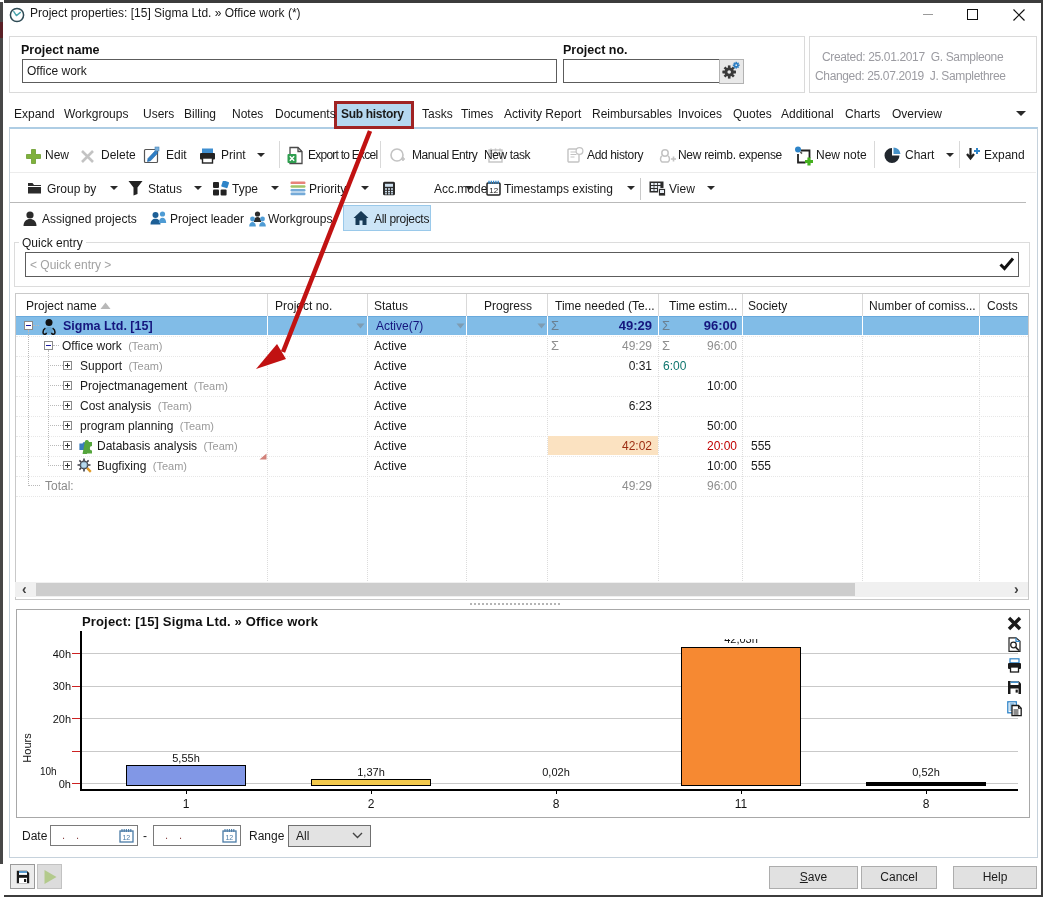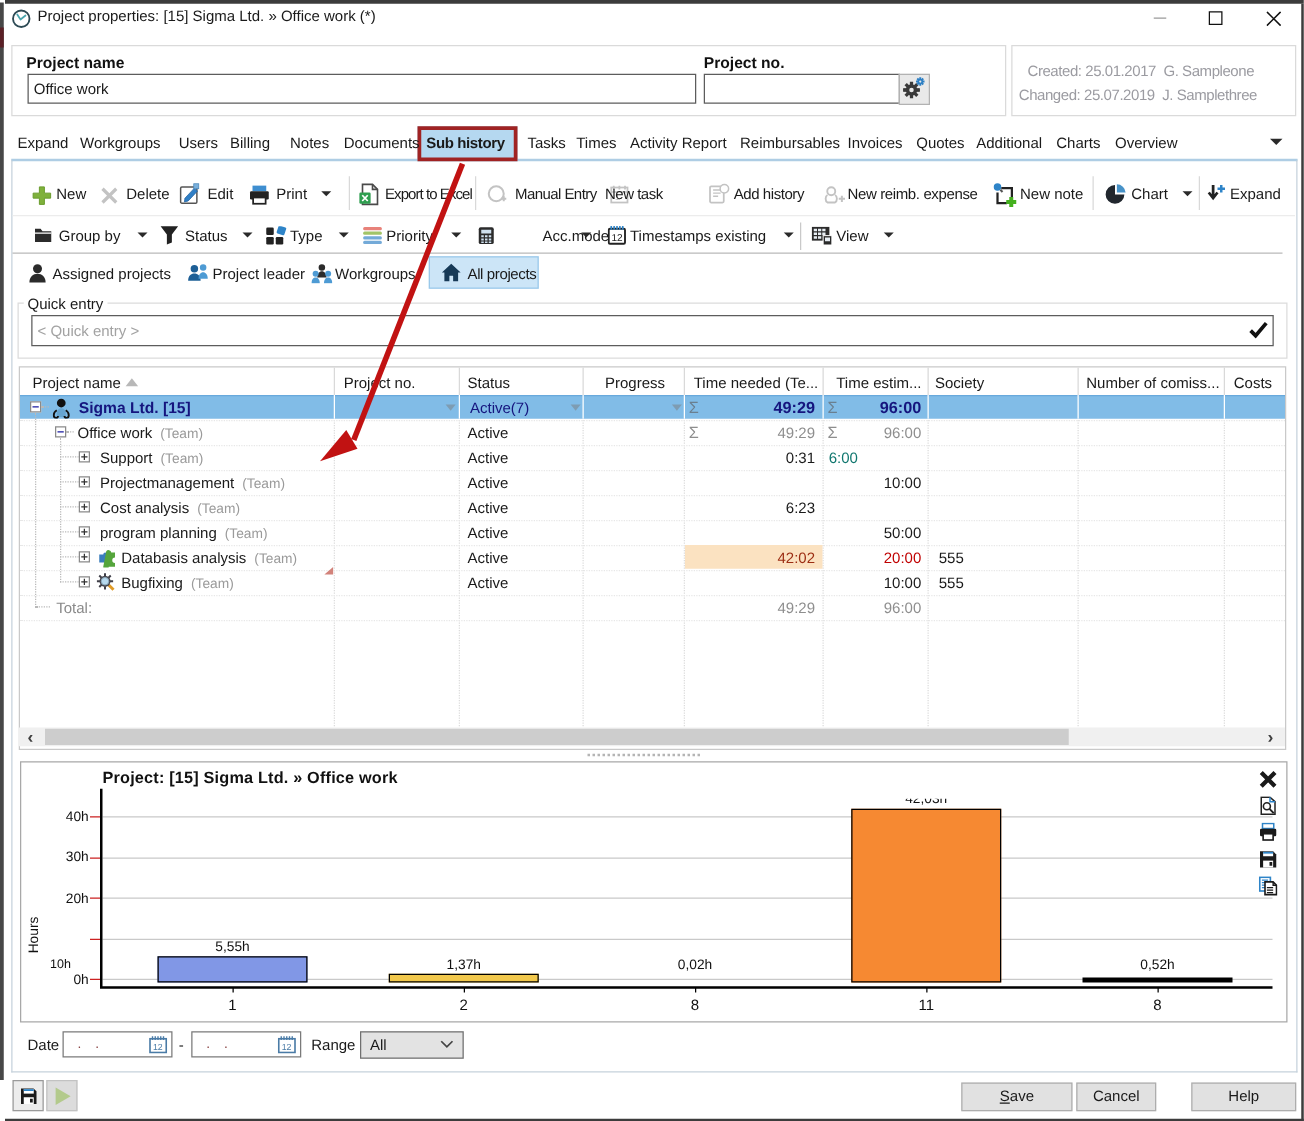--- a/index.html
+++ b/index.html
@@ -538,20 +538,20 @@
   <rect x="3" y="1.3" width="8" height="3.6" fill="#fff"></rect>
   <rect x="3" y="1.3" width="8" height="1.5" fill="#2e84c8"></rect>
   <rect x="3" y="7.8" width="8" height="5.4" fill="#fff"></rect>
   <rect x="8" y="9" width="2.2" height="3" fill="#1a1a1a"></rect>
 </svg>
 <div class="abs" style="left:37px;top:864px;width:25px;height:25px;border:1px solid #c2c2c2;background:#dcdcdc;box-sizing:border-box;"></div>
 <svg class="abs" style="left:43px;top:869px;" width="15" height="16" viewBox="0 0 15 16">
     <polygon points="1.5,1 13.5,8 1.5,15" fill="#b3ca8c"></polygon>
   </svg>
 <div class="abs" style="left:769px;top:866px;width:89px;height:23px;border:1px solid #adadad;background:#e1e1e1;box-sizing:border-box;text-align:center;font-size:12px;color:#1a1a1a;line-height:21px;"><span style="text-decoration:underline;">S</span>ave</div>
-<div class="abs" style="left:861px;top:866px;width:64px;height:23px;border:1px solid #adadad;background:#e1e1e1;box-sizing:border-box;text-align:center;font-size:12px;color:#1a1a1a;line-height:21px;">Cancel</div>
+<div class="abs" style="left:861px;top:866px;width:76px;height:23px;border:1px solid #adadad;background:#e1e1e1;box-sizing:border-box;text-align:center;font-size:12px;color:#1a1a1a;line-height:21px;">Cancel</div>
 <div class="abs" style="left:953px;top:866px;width:84px;height:23px;border:1px solid #adadad;background:#e1e1e1;box-sizing:border-box;text-align:center;font-size:12px;color:#1a1a1a;line-height:21px;">Help</div>
 
 <svg class="abs" style="left:0;top:0;pointer-events:none;" width="1043" height="897" viewBox="0 0 1043 897">
   <line x1="370" y1="131" x2="283" y2="352" stroke="#c11212" stroke-width="4.5"></line>
   <polygon points="256,369 277,344 286,359" fill="#c11212"></polygon>
   <polygon points="259.5,459.5 266.5,453.5 266.5,459.5" fill="#d2827a"></polygon>
 </svg>
 
 </body></html>

